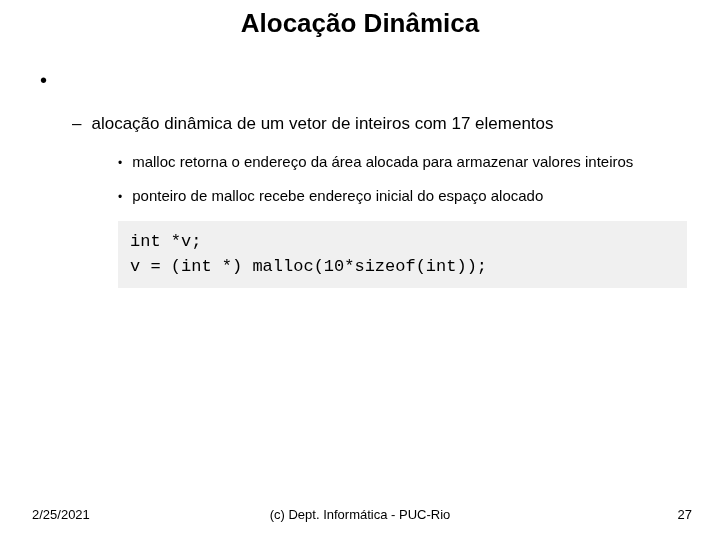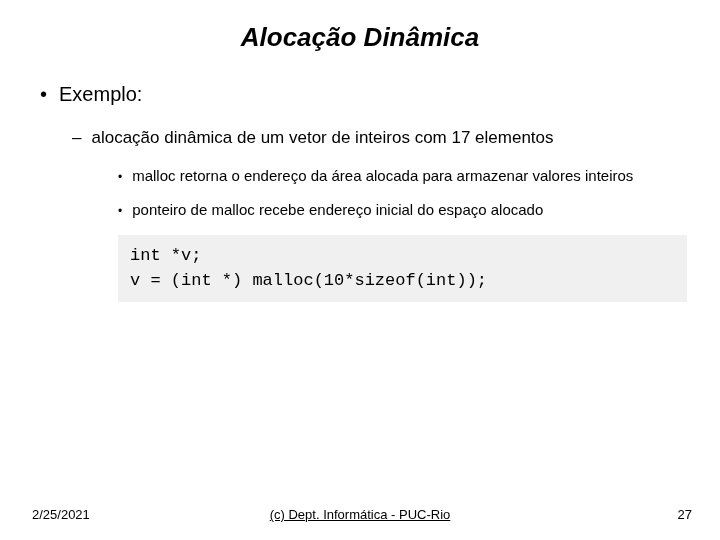--- a/index.html
+++ b/index.html
@@ -15,23 +15,22 @@
   .slide {
     width: 100%;
     height: 100%;
     position: relative;
     padding: 0;
   }
   .title {
     text-align: center;
     font-size: 26px;
     font-weight: bold;
-    padding-top: 22px;
+    padding-top: 8px;
     padding-bottom: 30px;
-    font-style: italic;
   }
   .content {
     padding-left: 40px;
     padding-right: 30px;
   }
   .lvl1 {
     font-size: 20px;
     margin-bottom: 22px;
     display: flex;
     align-items: baseline;
@@ -75,35 +74,34 @@
   }
   .footer {
     position: absolute;
     bottom: 18px;
     left: 0;
     width: 100%;
     font-size: 13px;
     color: #000;
   }
   .footer .date { position: absolute; left: 32px; bottom: 0; text-align: right; }
-  .footer .copy { position: absolute; left: 0; right: 0; text-align: center; bottom: 0; text-decoration: underline; }
+  .footer .copy { position: absolute; left: 0; right: 0; text-align: center; bottom: 0; }
   .footer .page { position: absolute; right: 28px; bottom: 0; }
 </style>
 </head>
 <body>
 
 <div class="slide">
 
   <div class="title">Alocação Dinâmica</div>
 
   <div class="content">
 
     <div class="lvl1">
       <span class="bullet">•</span>
-      <span class="text">Exemplo:</span>
     </div>
 
     <div class="lvl2">
       <span class="bullet">–</span>
       <span class="text">alocação dinâmica de um vetor de inteiros com 17 elementos</span>
     </div>
 
     <div class="lvl3">
       <span class="bullet">•</span>
       <span class="text">malloc retorna o endereço da área alocada para armazenar valores inteiros</span>

